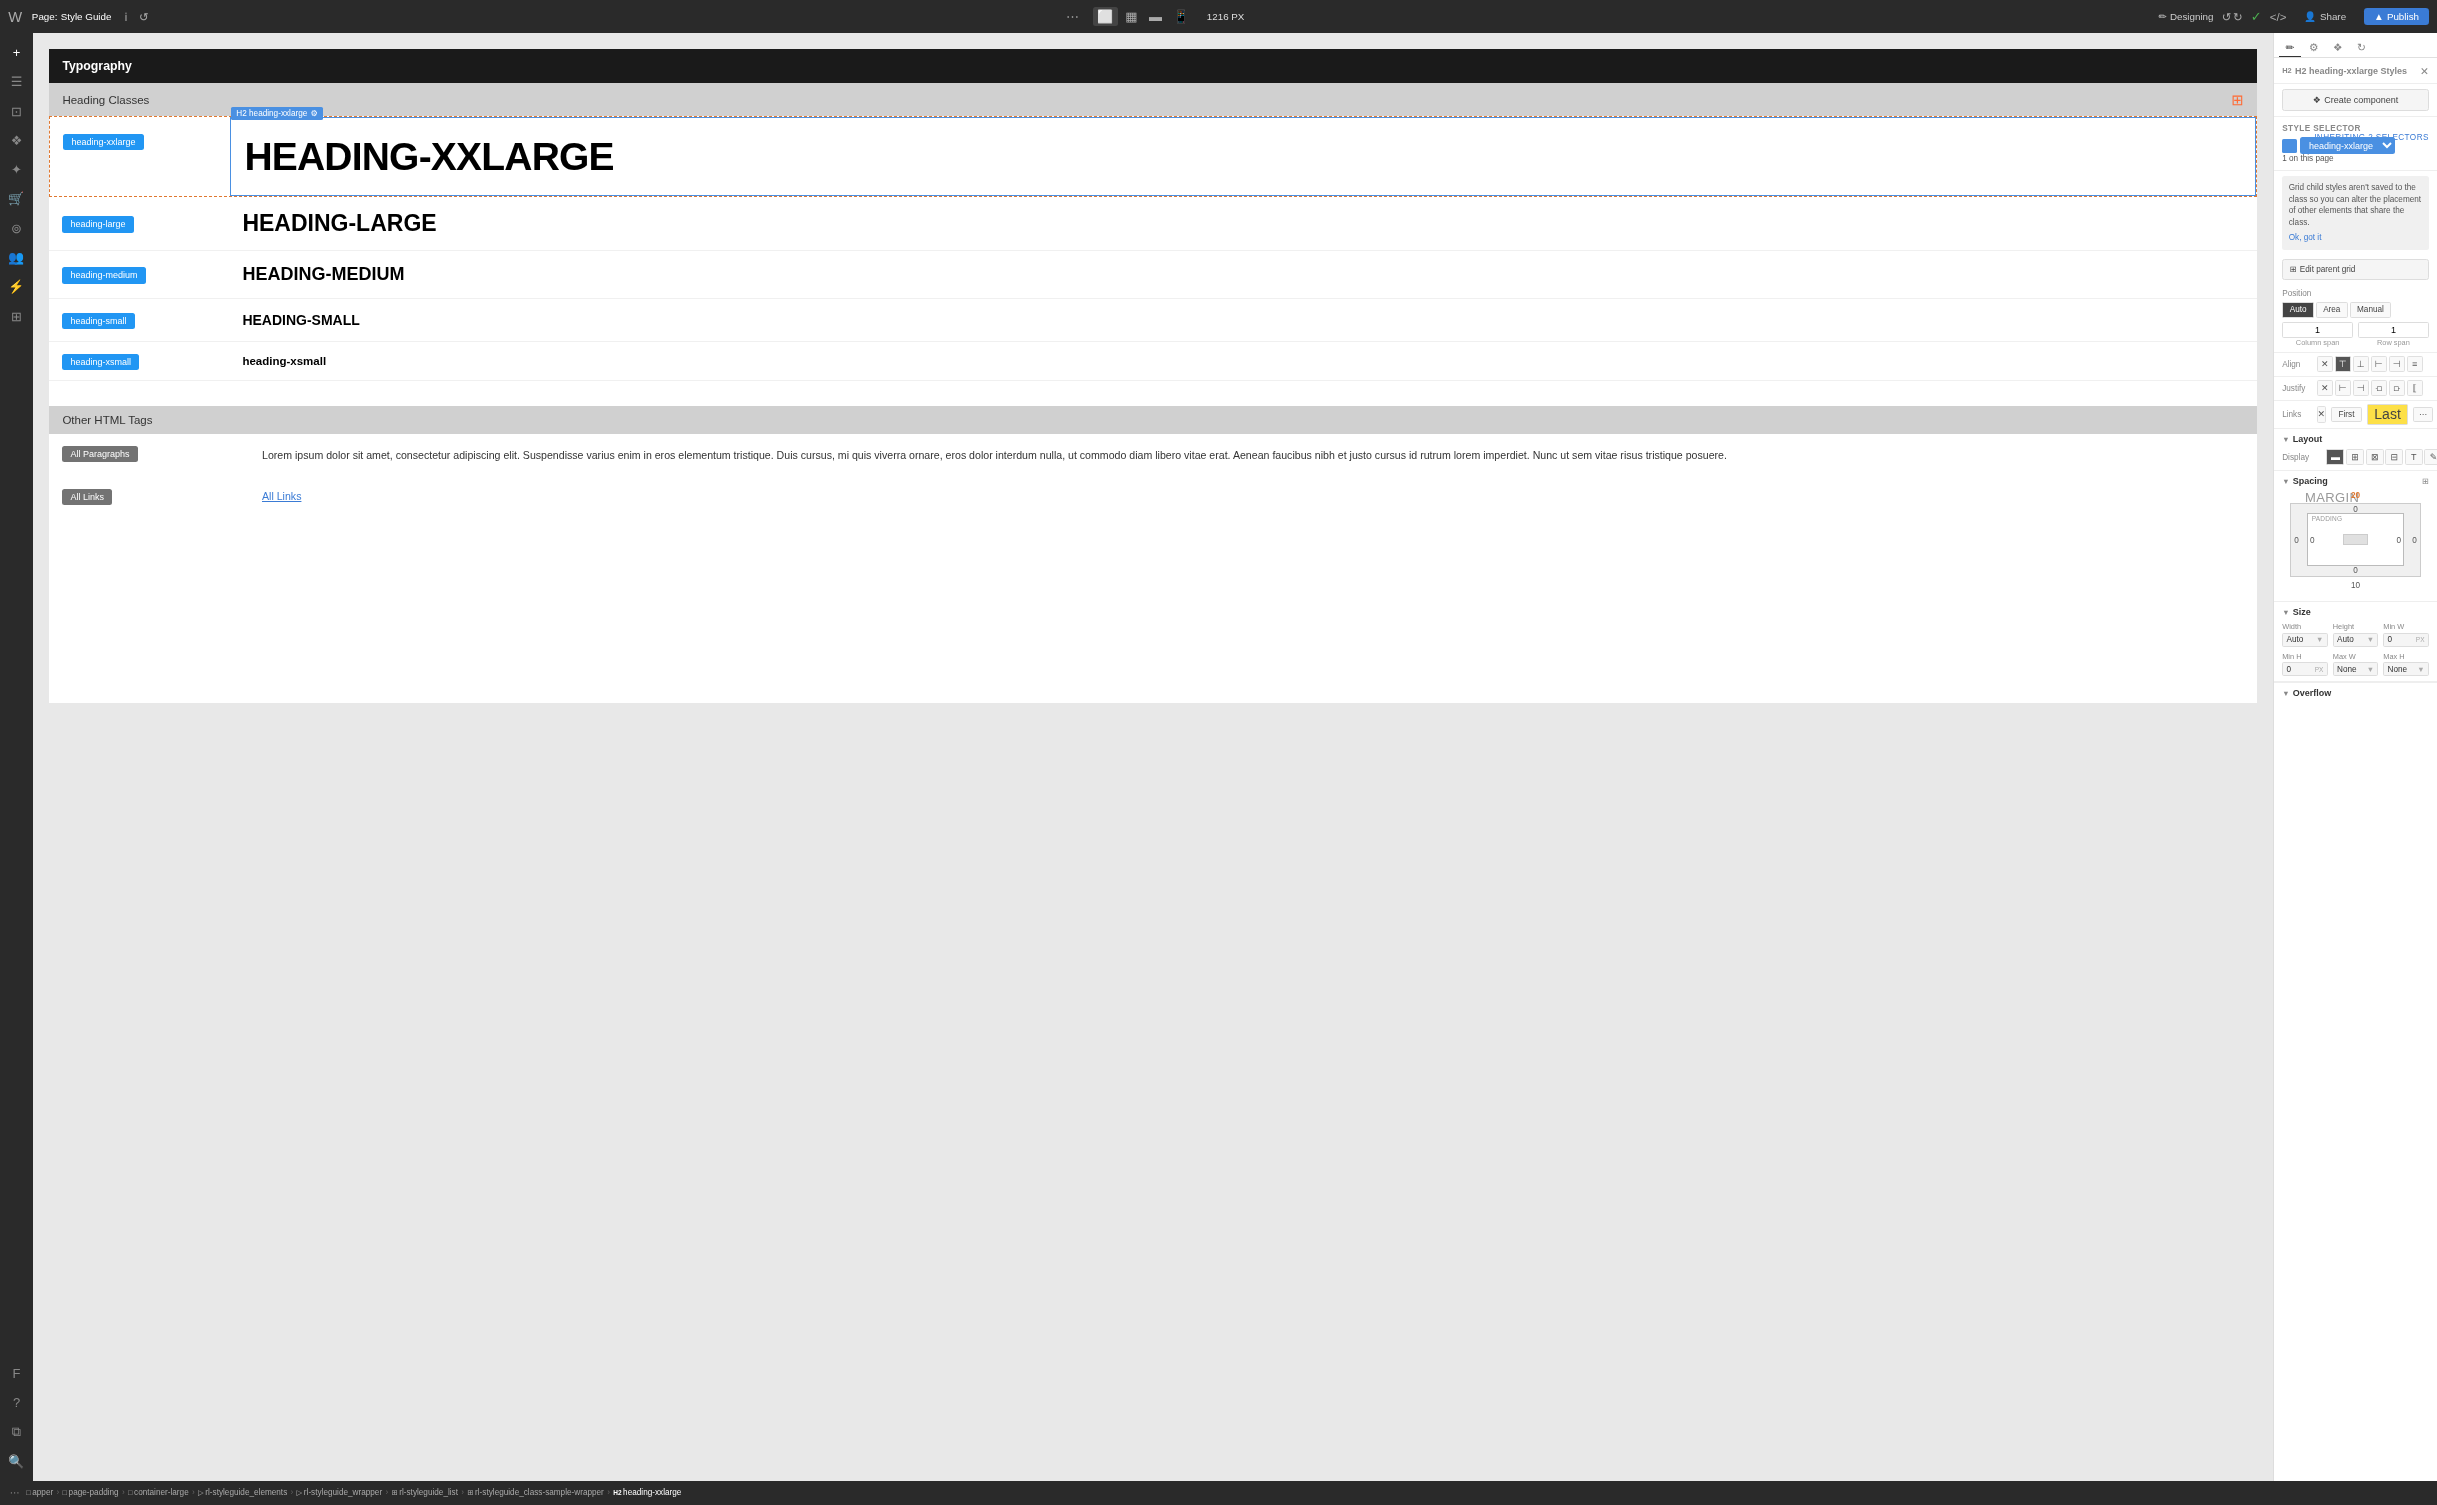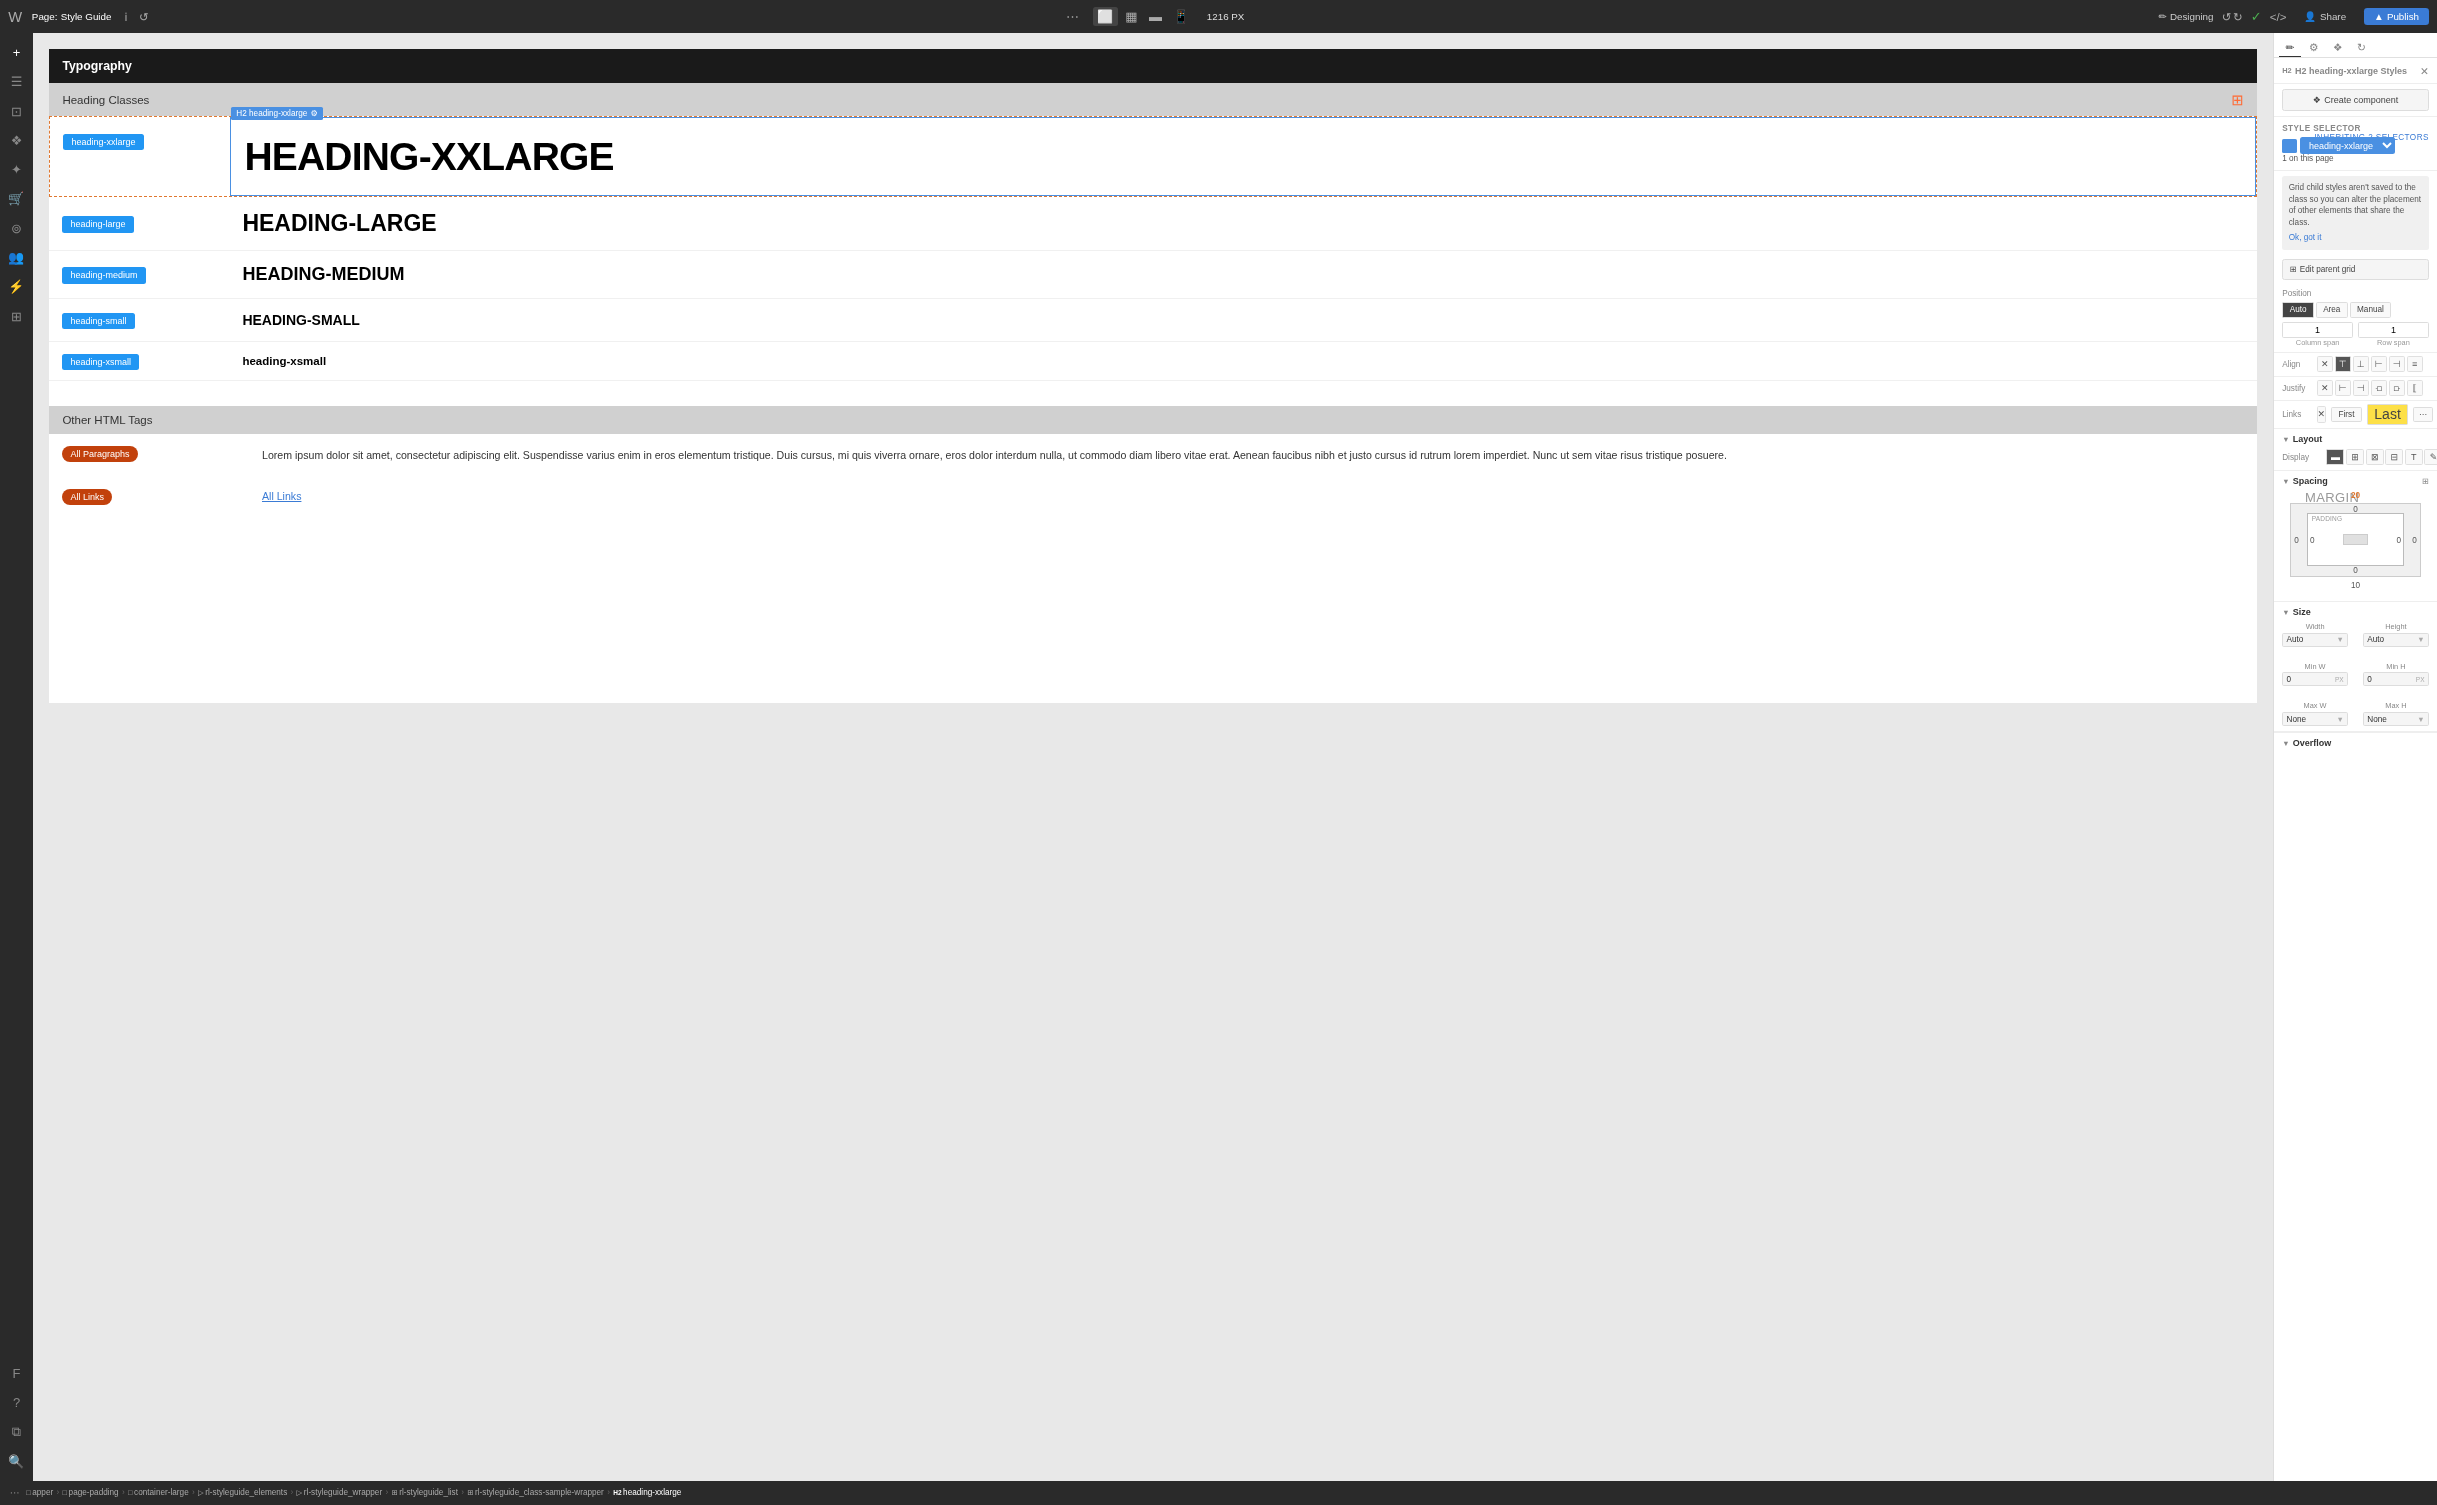--- a/index.html
+++ b/index.html
@@ -44,21 +44,21 @@
     
     .section-header { background: #1a1a1a; color: #fff; padding: 9.8px 13px; font-size: 12.3px; font-weight: 600; }
     .subsection-header { background: #d0d0d0; color: #333; padding: 8.2px 13px; font-size: 11.5px; font-weight: 500; display: flex; align-items: center; justify-content: space-between; }
     .orange-grid-icon { color: #ff6b35; font-size: 14.7px; cursor: pointer; }
 
     
     .heading-rows { padding: 0; }
     .heading-row { display: flex; align-items: center; padding: 13px 13px; border-bottom: 0.8px solid #f0f0f0; }
     .class-badge { padding: 3.3px 8.2px; border-radius: 2.5px; font-size: 9px; color: #fff; cursor: pointer; white-space: nowrap; flex-shrink: 0; margin-right: 0; }
     .badge-blue { background: #2196f3; }
-    .badge-pink { background: #c2410c; border-radius: 8px; }
+    .badge-pink { background: #737373; }
     .class-label-col { width: 180px; flex-shrink: 0; }
     .heading-text-col { flex: 1; }
 
     
     .h-xxlarge { font-size: 39px; font-weight: 900; text-transform: uppercase; letter-spacing: -0.8px; font-family: 'Arial Black', sans-serif; }
     .h-xlarge { font-size: 29.5px; font-weight: 900; text-transform: uppercase; letter-spacing: -0.4px; font-family: 'Arial Black', sans-serif; }
     .h-large { font-size: 23px; font-weight: 900; text-transform: uppercase; font-family: 'Arial Black', sans-serif; }
     .h-medium { font-size: 18px; font-weight: 900; text-transform: uppercase; font-family: 'Arial Black', sans-serif; }
     .h-small { font-size: 14px; font-weight: 900; text-transform: uppercase; font-family: 'Arial Black', sans-serif; }
     .h-xsmall { font-size: 11.5px; font-weight: 700; font-family: 'Arial Black', sans-serif; }
@@ -125,21 +125,21 @@
 
     
     .spacing-section { padding: 4.9px 8.2px; border-bottom: 0.8px solid #eee; }
     .spacing-title-row { display: flex; align-items: center; justify-content: space-between; margin-bottom: 4.9px; }
     .spacing-title { font-size: 9px; color: #333; font-weight: 600; display: flex; align-items: center; gap: 3.3px; cursor: pointer; }
     .spacing-grid-icon { font-size: 8.2px; color: #888; cursor: pointer; }
 
     
     .size-section { padding: 4.9px 8.2px; border-bottom: 0.8px solid #eee; }
     .size-title { font-size: 9px; color: #333; font-weight: 600; margin-bottom: 4.9px; display: flex; align-items: center; gap: 3.3px; cursor: pointer; }
-    .size-grid { display: grid; grid-template-columns: 1fr 1fr; gap: 15px; text-align: center; }
+    .size-grid { display: grid; grid-template-columns: 1fr 1fr 1fr; gap: 5px; }
     .size-row-item { display: flex; flex-direction: column; gap: 1.6px; }
     .size-row-label { font-size: 7.4px; color: #888; }
     .size-row-val { font-size: 8.2px; color: #333; background: #f5f5f5; border: 0.8px solid #ddd; border-radius: 1.6px; padding: 1.6px 3.3px; display: flex; align-items: center; justify-content: space-between; }
     .size-row-val .chevron { font-size: 7.4px; color: #aaa; }
 
     
     .breadcrumb-bar { height: 24.5px; background: #2a2a2a; display: flex; align-items: center; padding: 0 6.5px; gap: 3.3px; overflow: hidden; flex-shrink: 0; }
     .bread-dots { color: #888; font-size: 9.8px; cursor: pointer; padding: 1.6px 3.3px; }
     .bread-item { display: flex; align-items: center; gap: 1.6px; color: #aaa; font-size: 8.2px; cursor: pointer; white-space: nowrap; }
     .bread-item .bread-icon { font-size: 7.4px; }

